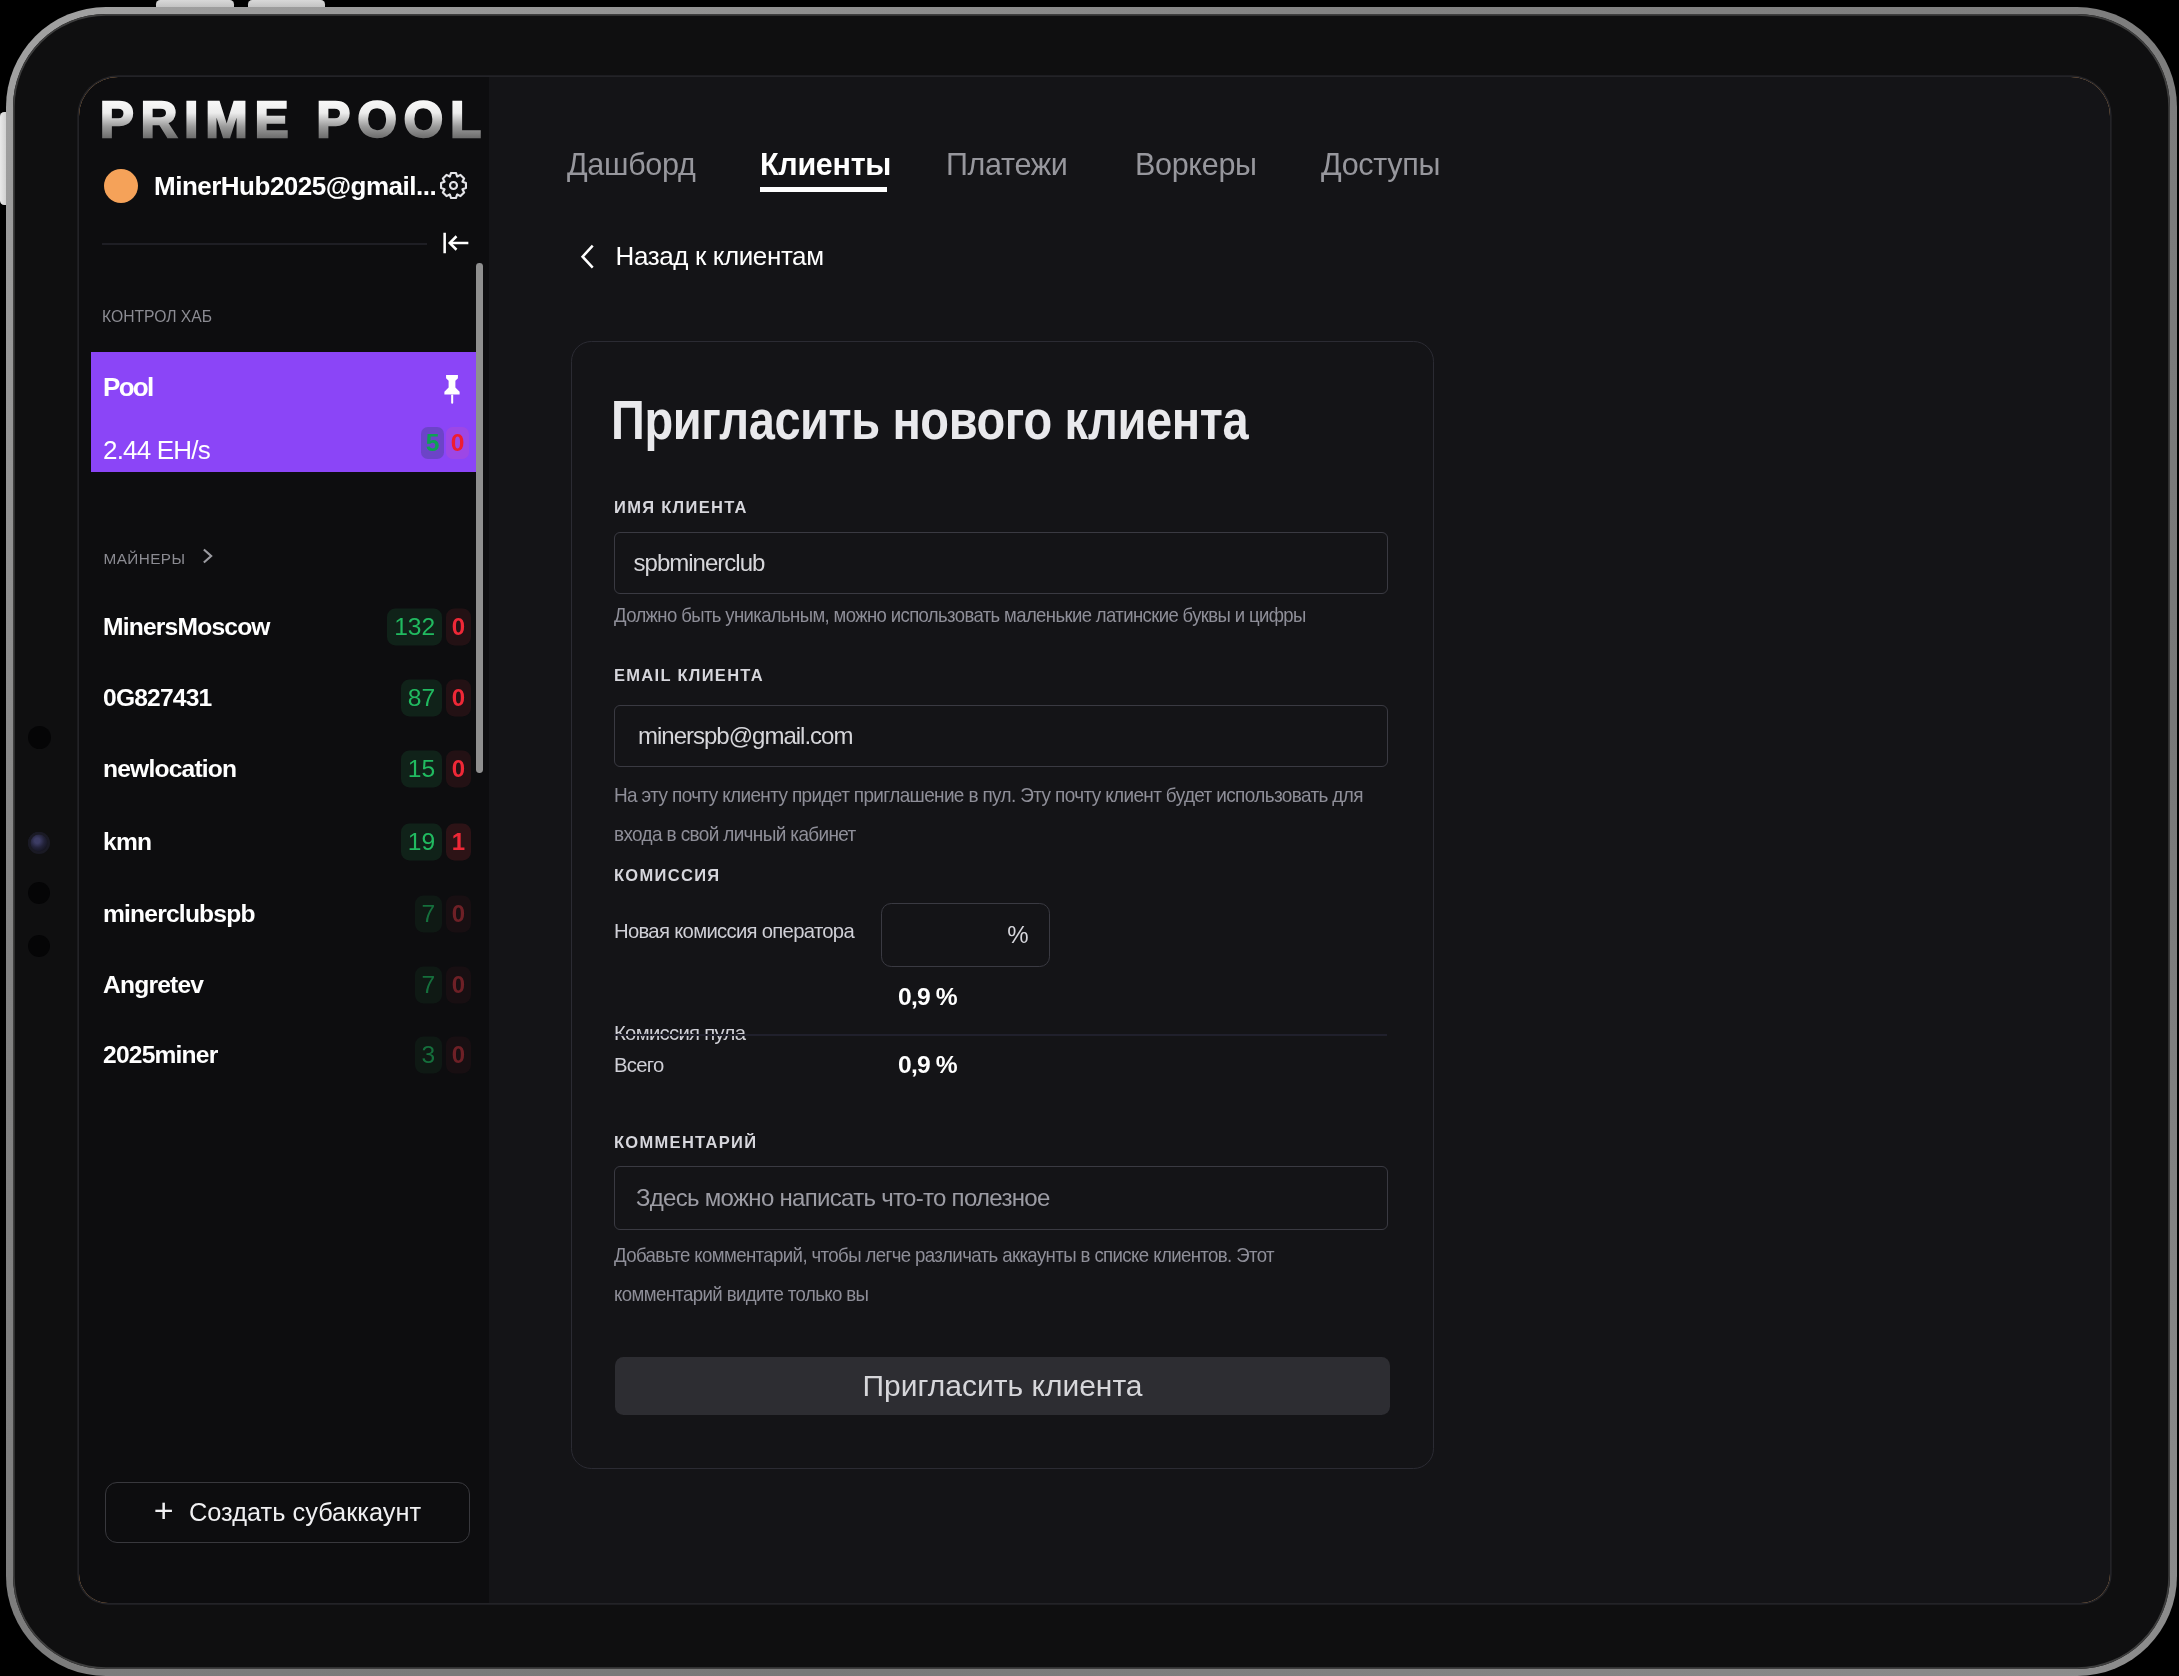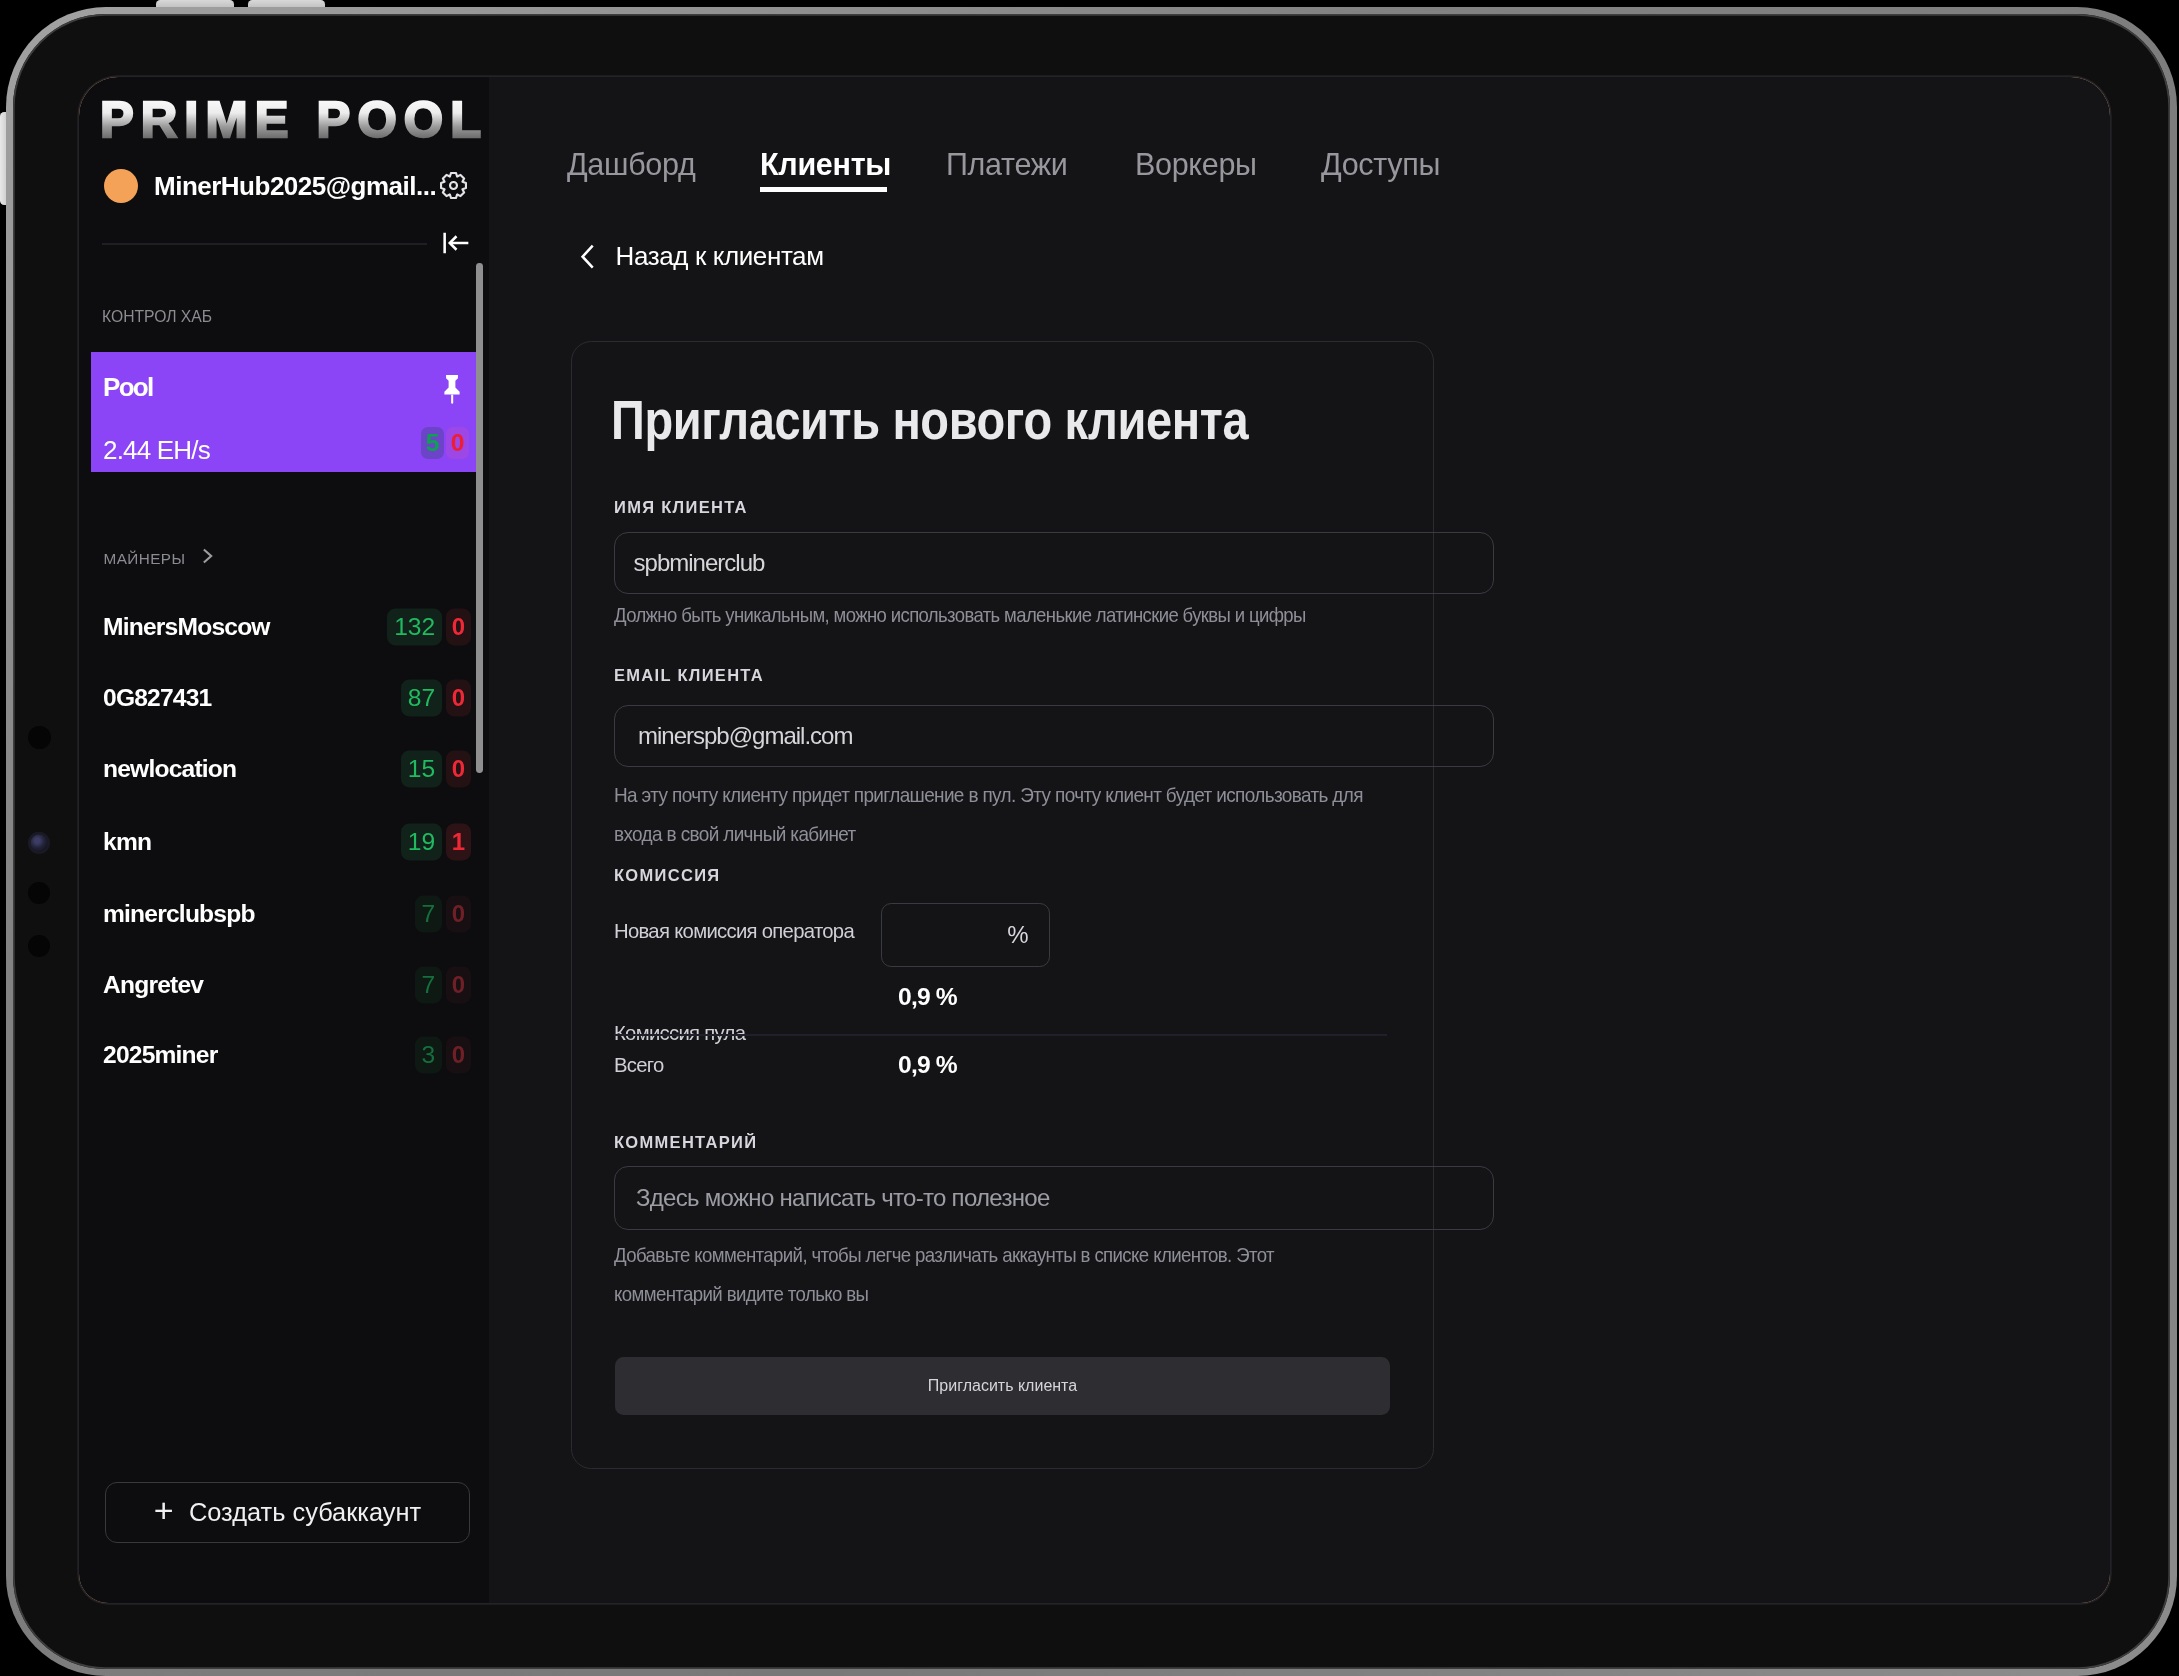--- a/index.html
+++ b/index.html
@@ -53,28 +53,28 @@
   .nav { position:absolute; top:70px; left:0; width:100%; height:42px; }
   .nav span { position:absolute; font-size:30.5px; color:#97979d; letter-spacing:-0.3px; }
   .nav .active { color:#fff; font-weight:700; }
   .underline { position:absolute; left:271px; top:110px; width:127px; height:5.1px; background:#fff; }
   .back { position:absolute; left:91px; top:161px; height:37px; display:flex; align-items:center; gap:20.3px; color:#fff; font-size:26px; letter-spacing:-0.4px; }
 
   .card { position:absolute; left:82px; top:264px; width:863px; height:1128px; border:1.7px solid #2b2b33; border-radius:20.3px; background:#15151a00; }
   .ct { position:absolute; left:42px; color:#e9e9ec; }
   .title { top:44px; left:39px; font-size:47px; font-weight:700; letter-spacing:-0.4px; transform:scaleY(1.2); transform-origin:top left; }
   .flabel { font-size:16.5px; font-weight:700; letter-spacing:1.3px; color:#d6d6dc; }
-  .input { position:absolute; left:42px; width:880px; height:62px; border:1.7px solid #3a3a42; border-radius:14px; color:#d6d6da; font-size:24px; letter-spacing:-1px; display:flex; align-items:center; padding-left:18.6px; }
+  .input { position:absolute; left:42px; width:774px; height:62px; border:1.7px solid #3a3a42; border-radius:6px; color:#d6d6da; font-size:24px; letter-spacing:-1px; display:flex; align-items:center; padding-left:18.6px; }
   .hint { position:absolute; left:42px; font-size:21px; line-height:39px; color:#8e8e98; letter-spacing:-0.7px; white-space:nowrap; }
   .crow { position:absolute; left:42px; font-size:20.3px; color:#cfcfd6; letter-spacing:-0.7px; }
   .cval { position:absolute; left:326px; font-size:24.6px; font-weight:700; color:#fff; letter-spacing:-0.8px; }
   .pctinput { position:absolute; left:309px; width:169px; height:64px; border:1.7px solid #3a3a42; border-radius:10.2px; }
   .pct { position:absolute; right:20.3px; top:50%; transform:translateY(-50%); font-size:24px; color:#d6d6dc; }
   .cdiv { position:absolute; left:42px; width:773px; height:1.7px; background:#20202c; }
-  .invite { position:absolute; left:43px; top:1015px; width:775px; height:58px; border-radius:8.5px; background:#2d2d32; color:#d6d6da; font-size:16px; display:flex; align-items:center; justify-content:center; }
+  .invite { position:absolute; left:43px; top:1015px; width:775px; height:58px; border-radius:8.5px; background:#2d2d32; color:#d6d6da; font-size:30px; display:flex; align-items:center; justify-content:center; }
 </style>
 </head>
 <body>
 <div class="stage">
   <div class="bump b1"></div>
   <div class="bump b2"></div>
   <div class="sidebtn"></div>
   <div class="rim">
       <div class="body2"></div>
     </div>

